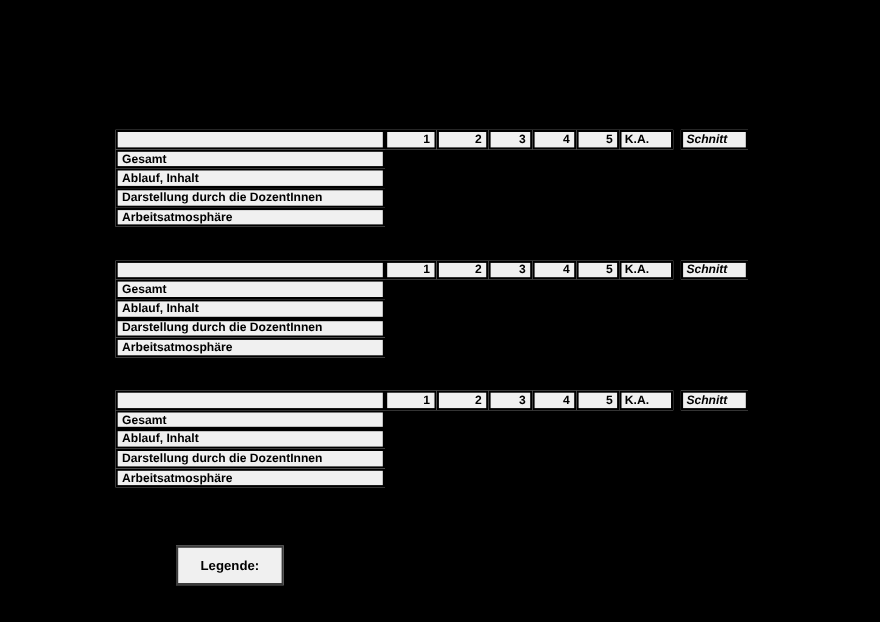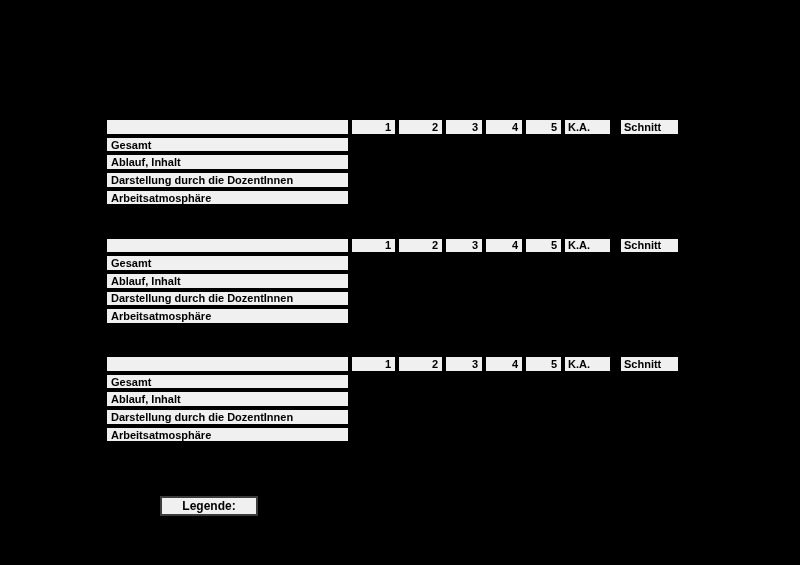--- a/index.html
+++ b/index.html
@@ -38,28 +38,28 @@
     overflow: hidden;
     white-space: nowrap;
   }
   .c-label   { width: 245px; padding-left: 4px; text-align: right; }
   .c-blank   { width: 245px; }
   .c-num     { justify-content: flex-end; padding-right: 4px; }
   .c1, .c2   { width: 47px; }
   .c3, .c4   { width: 40px; }
   .c5        { width: 39px; }
   .c-ka      { width: 49px; padding-left: 3px; text-align: center; }
-  .c-schnitt { width: 61px; padding-left: 3px; }
+  .c-schnitt { width: 61px; padding-left: 3px; font-style: italic; }
   .hgap      { width: 7px; background: transparent; }
   .legend-box {
     position: absolute;
     left: 160px;
     top: 496px;
     width: 98px;
-    height: 20px;
+    height: 36px;
     box-sizing: border-box;
     border: 2px solid #3b3b3b;
     background: #f0f0f0;
     color: #000000;
     font-weight: bold;
     font-size: 12px;
     display: flex;
     align-items: center;
     justify-content: center;
   }

